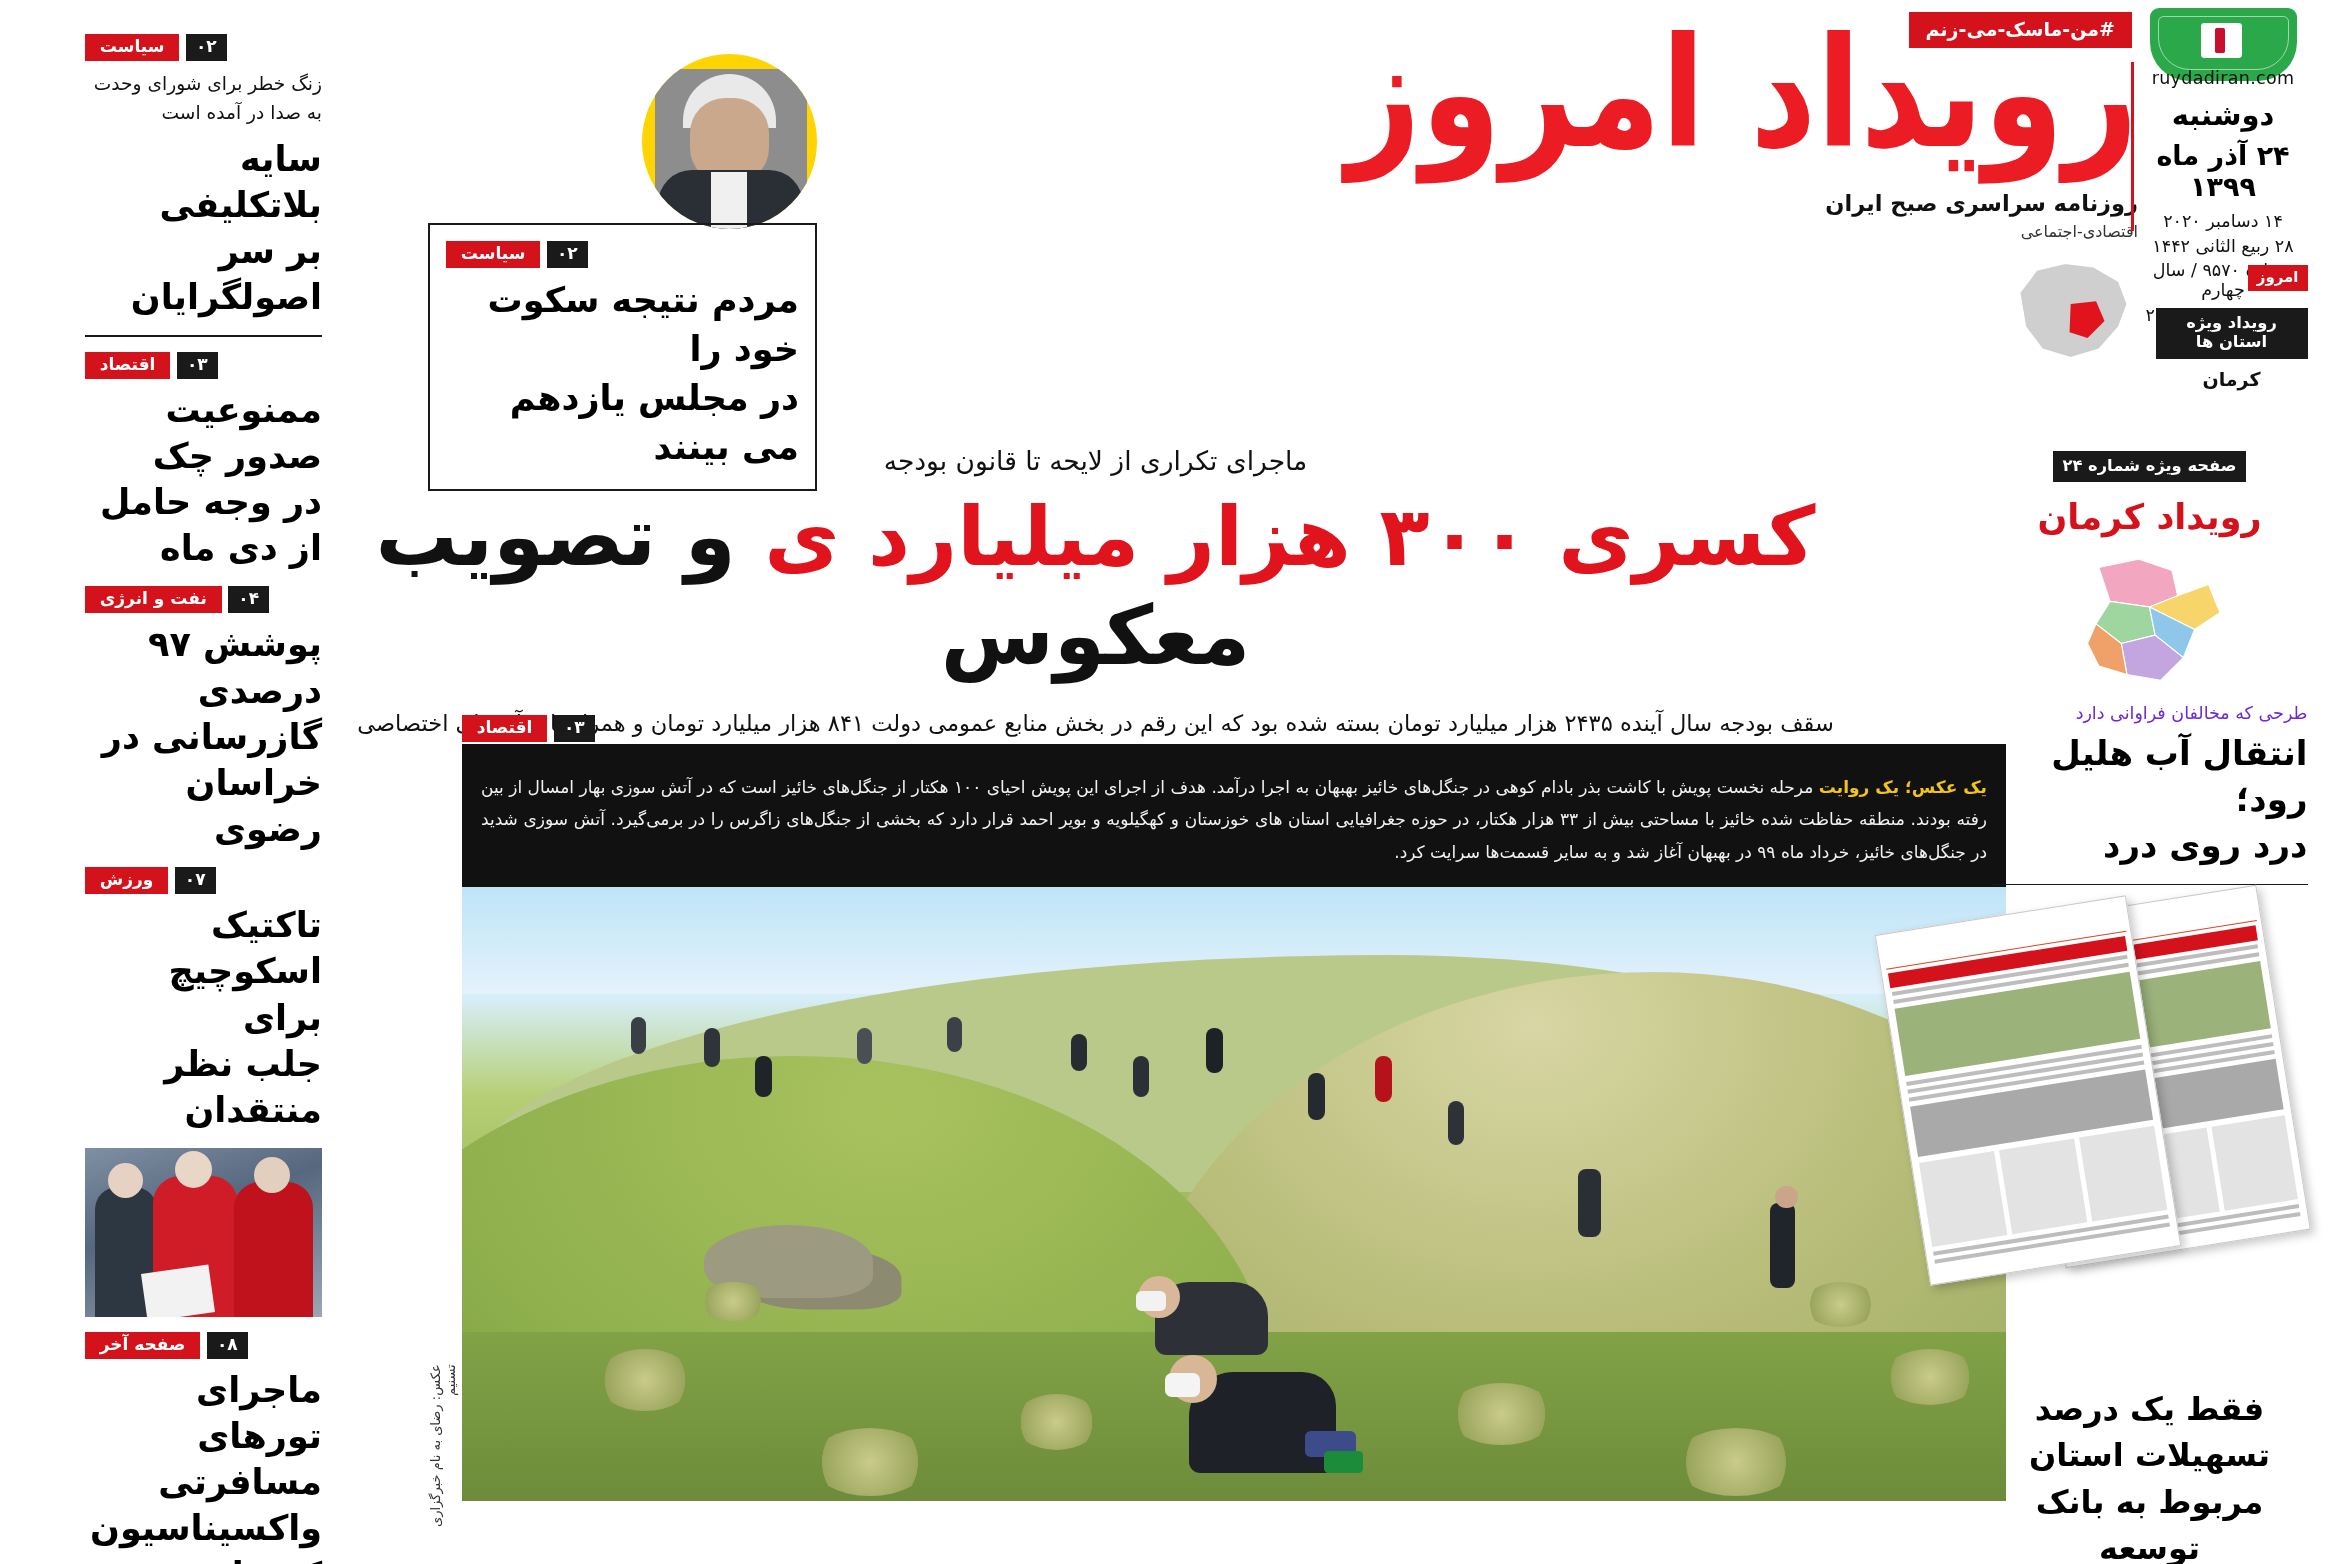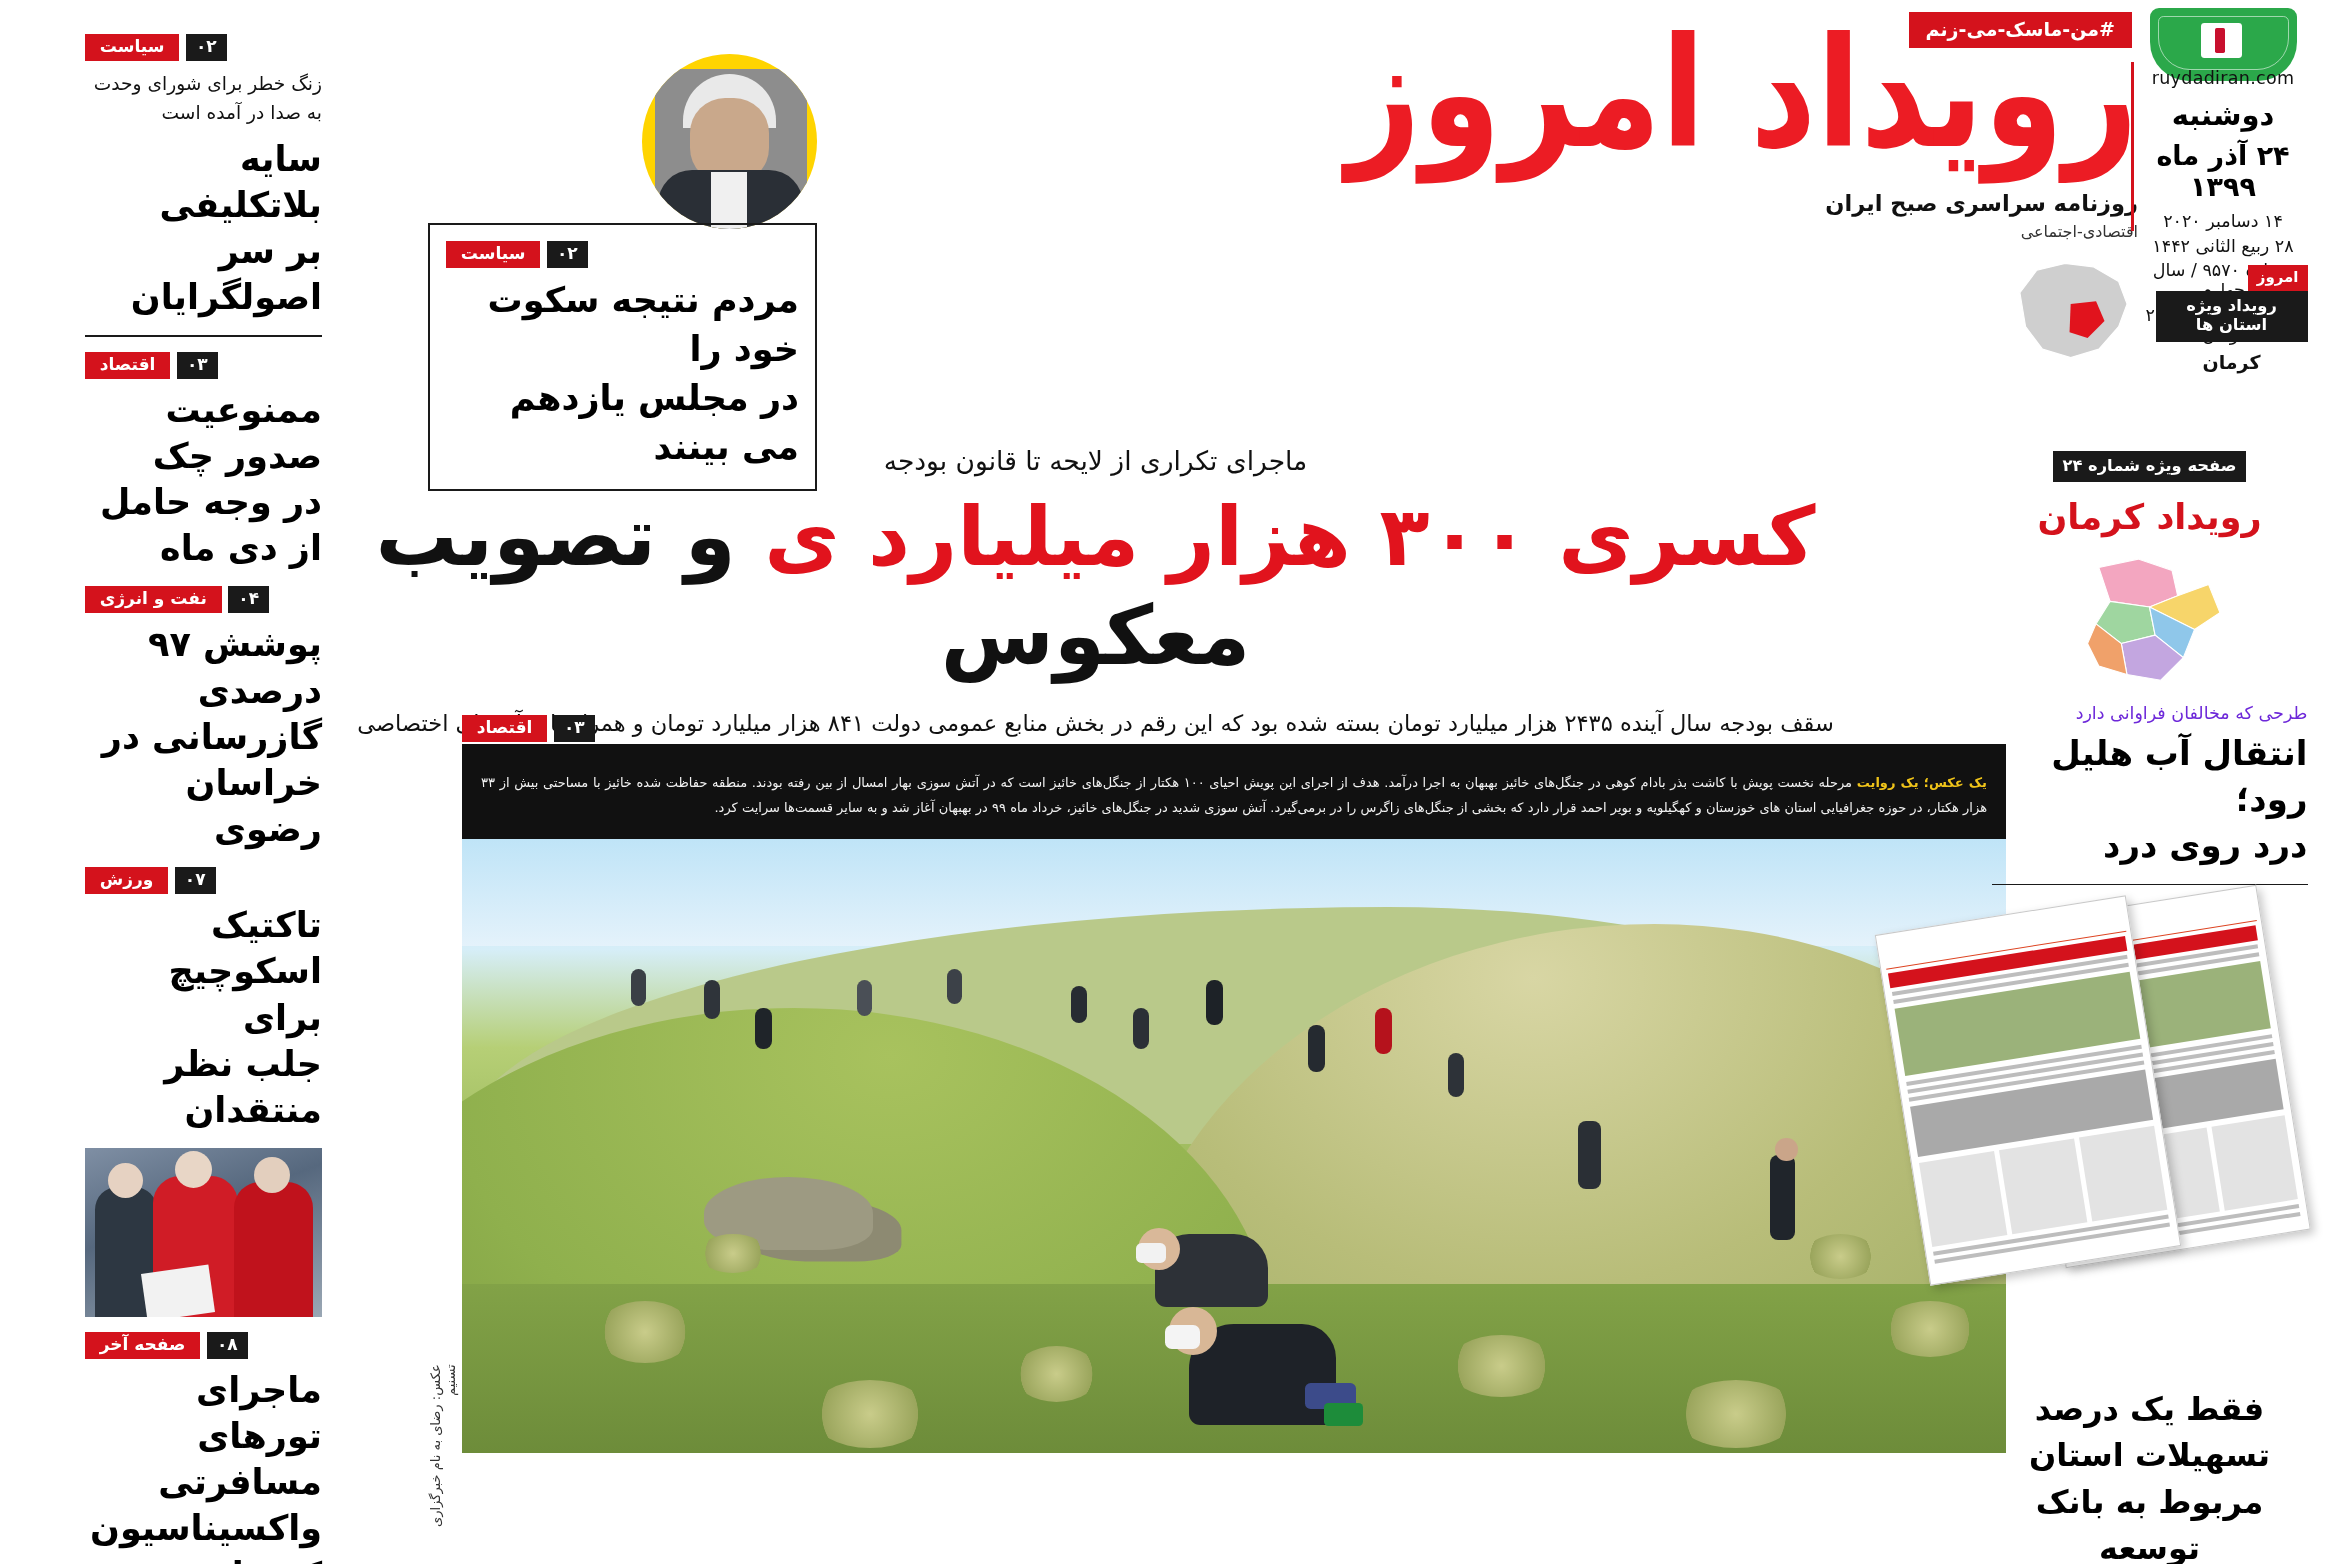--- a/index.html
+++ b/index.html
@@ -146,21 +146,21 @@
   .iranmap {
     position: absolute; left: 0; top: 0; width: 141px; height: 141px;
   }
   .today-ribbon {
     position:absolute; right: 22.5px; top: 265px; width: 152px;
   }
   .today-ribbon .amrooz {
     background:#d4121c;color:#fff;font-size:15px;font-weight:bold;padding:3.4px 9px 5px;display:inline-block;
   }
   .today-ribbon .vizhe {
-    margin-top:0;background:#1a1a1a;color:#fff;font-size:16.3px;font-weight:bold;padding:5px 6.8px 7.3px;text-align:center;
+    margin-top:17px;background:#1a1a1a;color:#fff;font-size:16.3px;font-weight:bold;padding:5px 6.8px 7.3px;text-align:center;
   }
   .today-ribbon .kerman {
     margin-top:9px;font-size:19px;font-weight:bold;text-align:center;color:#111;
   }
 
   
   .feature-top {
     position: absolute; left: 428px; top: 54px; width: 389px; height: 349px;
   }
   .portrait {
@@ -216,21 +216,21 @@
     position: absolute; left: 0; top: -29px; display:flex; gap: 6.8px; flex-direction: row-reverse;
   }
   .story-black {
     background: #111; color: #fff; padding: 14.7px 19px 19px 19px;
   }
   .story-black h2 {
     font-size: 47px; font-weight: bold; text-align: center; line-height: 1.35; color: #fff;
   }
   .story-black h2 .red { color: #e1131d; }
   .story-black .body {
-    margin-top: 12.4px; font-size: 13px; line-height: 1.9; color: #f2f2f2; text-align: justify;
+    margin-top: 12.4px; font-size: 17px; line-height: 1.9; color: #f2f2f2; text-align: justify;
   }
   .story-black .body .lbl { color: #f0c419; font-weight: bold; }
 
   .story-photo {
     margin-top: 0; width: 1544px; height: 614px; position: relative; overflow: hidden;
     background: linear-gradient(#bfe3f5 0%, #d6eef8 18%, #b6cf76 34%, #8fae4e 64%, #7d9e46 100%);
   }
   .sky { position:absolute; left:0; top:0; width:100%; height:107px; background:linear-gradient(#bfe4f7,#e4f2fb); }
   .hill-far {
     position:absolute; left:0; top:68px; width:100%; height:237px;

